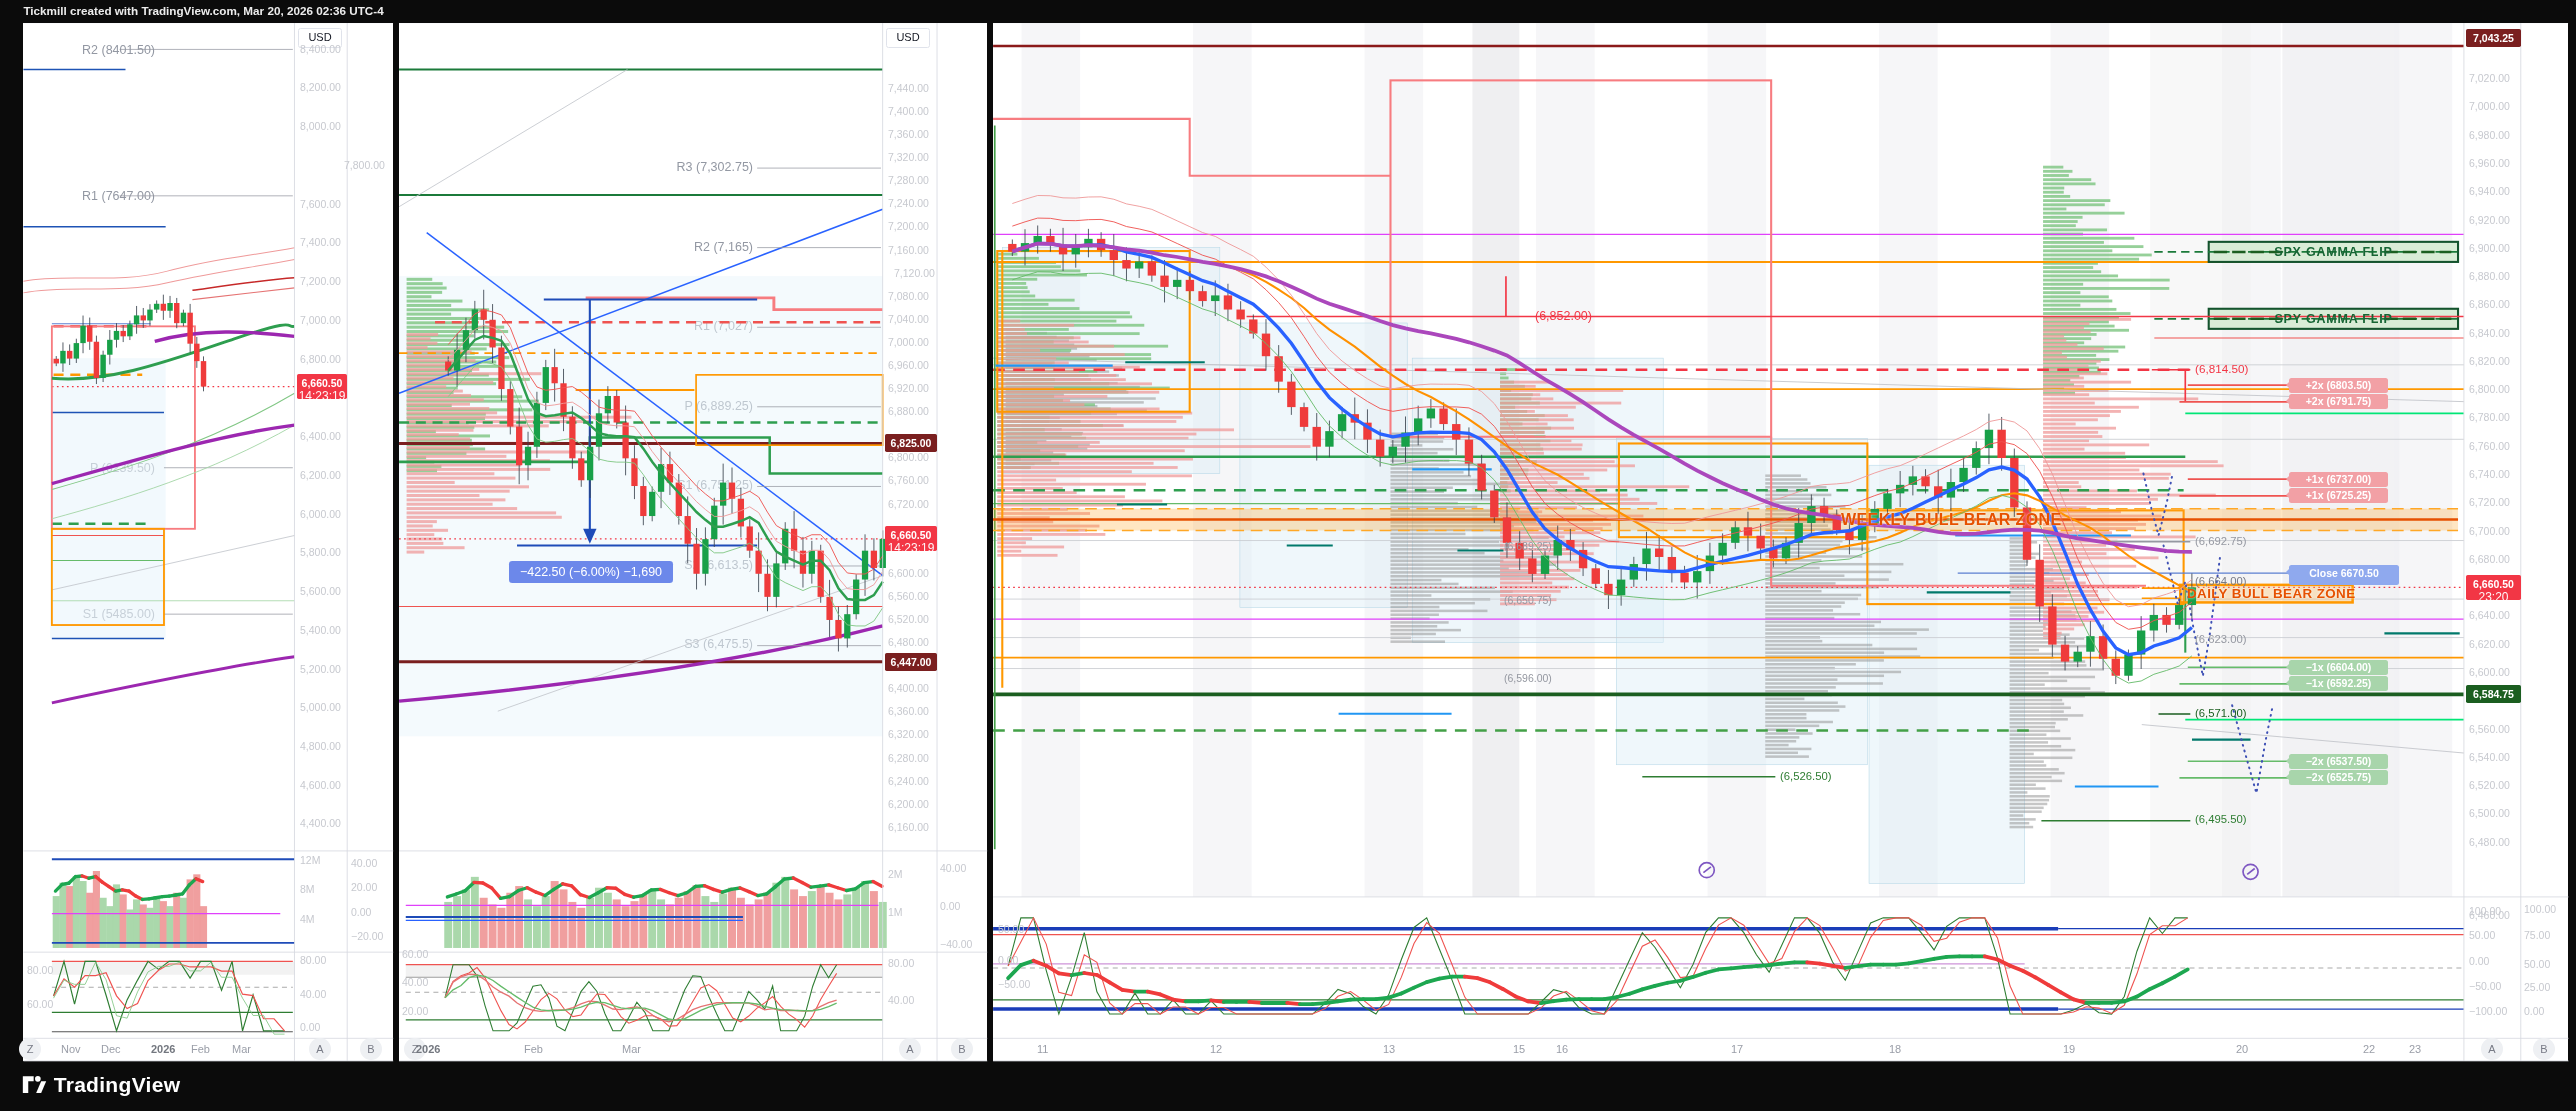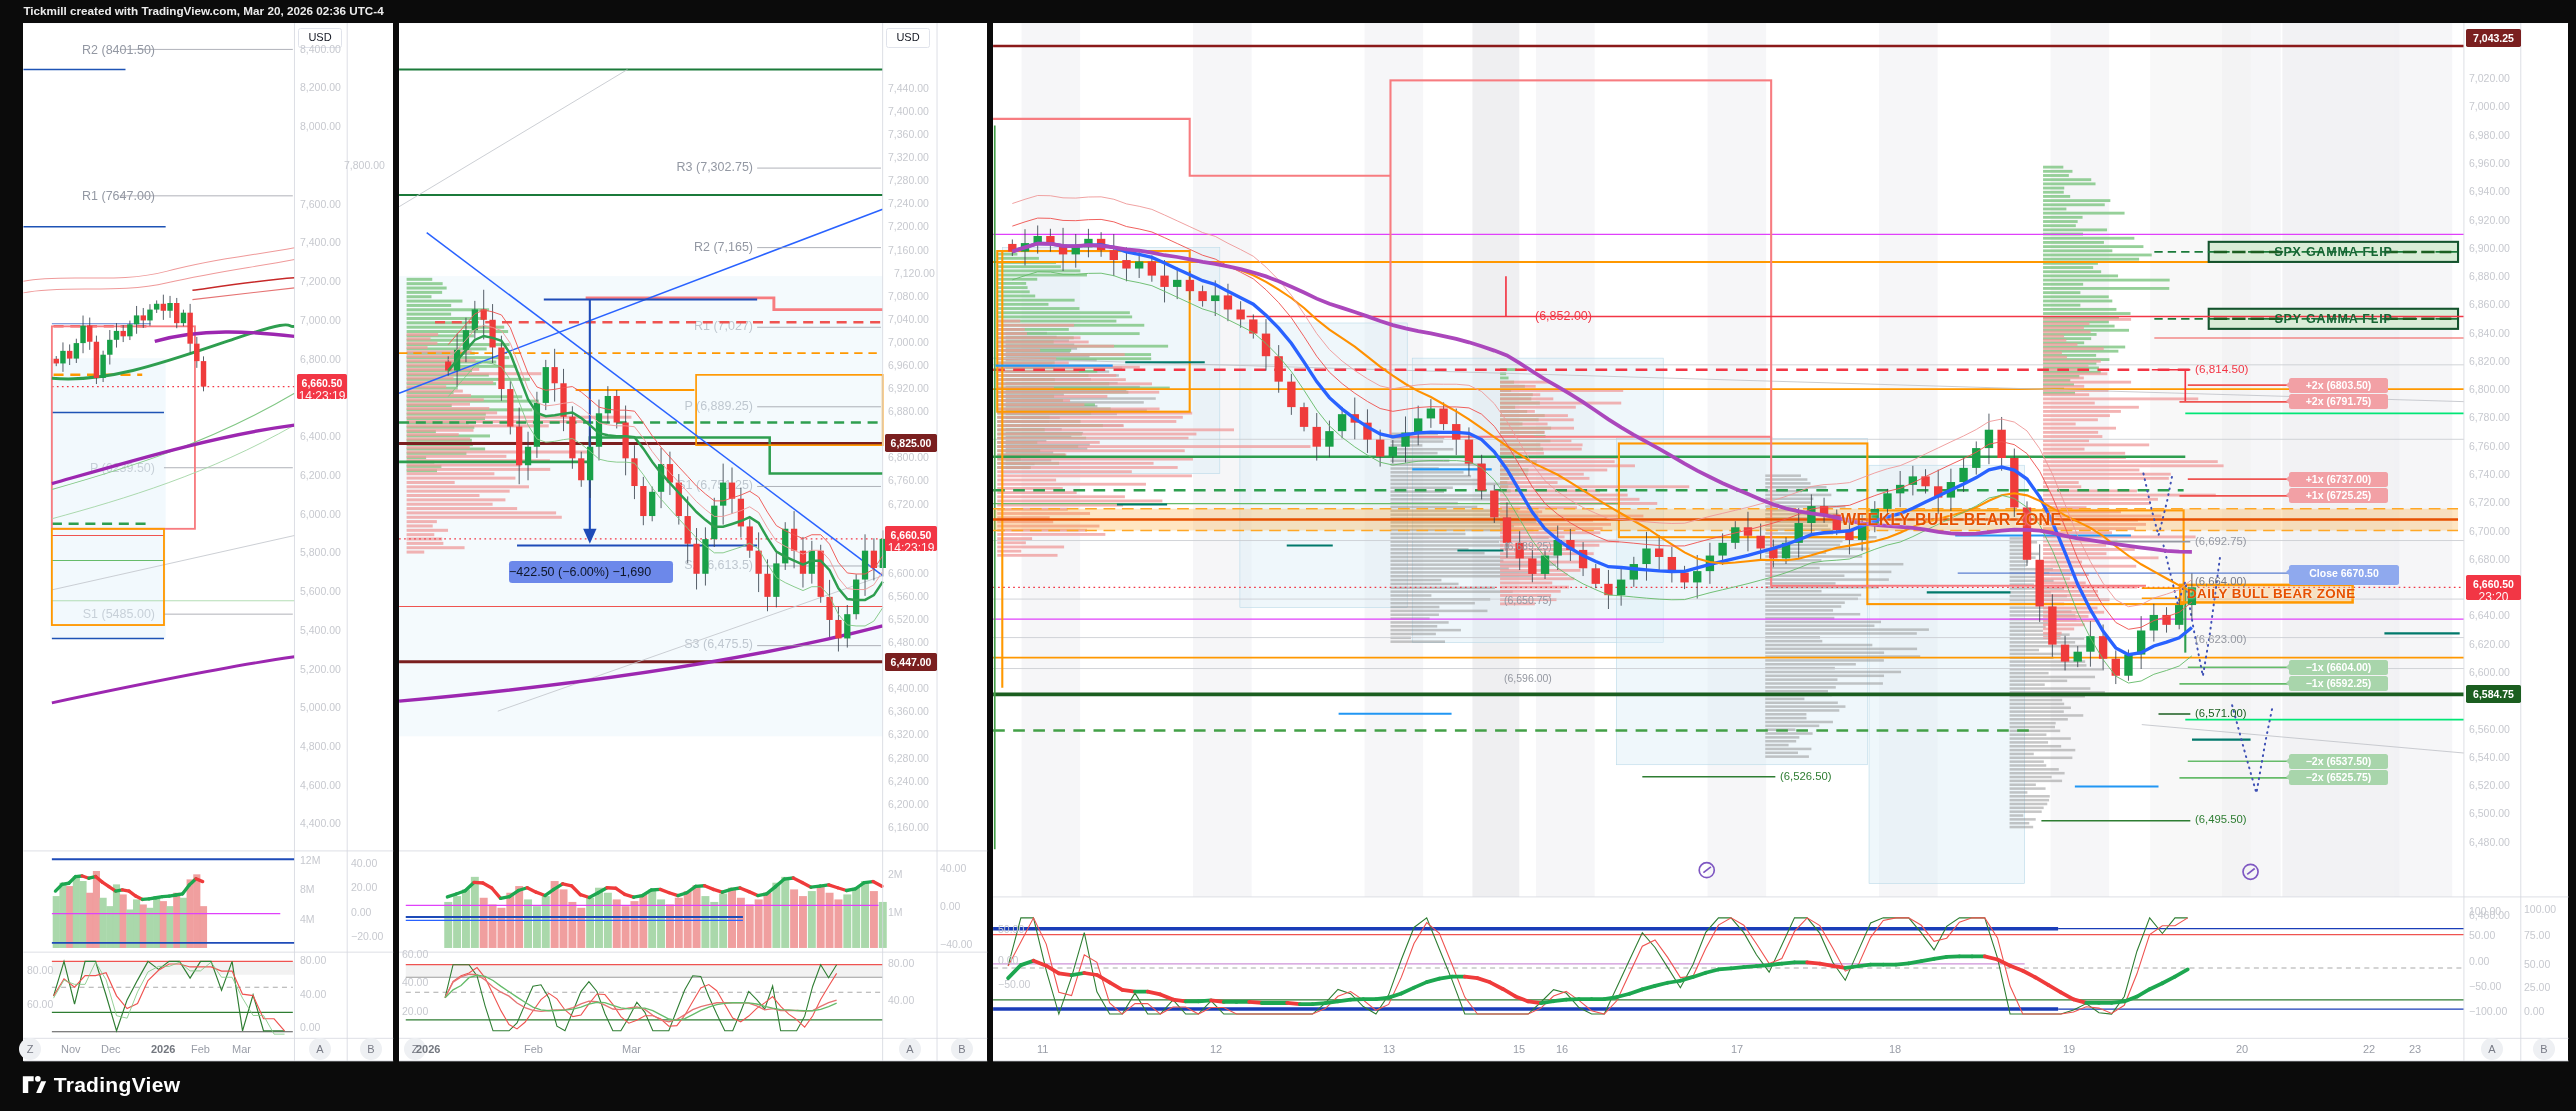--- a/index.html
+++ b/index.html
@@ -22,22 +22,22 @@
       font:700 10.5px/15px "Liberation Sans",sans-serif;text-align:center}
   .co .tri{position:absolute;left:-6.7px;top:3.3px;width:0;height:0;border:4.2px solid transparent}
   .co.pink{background:#f2a0a5}.co.pink .tri{border-right-color:#f2a0a5}
   .co.grn{background:#a8d5ab}.co.grn .tri{border-right-color:#a8d5ab}
   .co.blu{background:#8fa9ee;width:110px;height:20px;line-height:16.7px}.co.blu .tri{border-right-color:#8fa9ee}
   .gamma{position:absolute;z-index:3;width:249px;height:20px;text-align:center;
          font:800 12.5px/20px "Liberation Sans",sans-serif;color:#166534;letter-spacing:0.8px}
   .ztxt{position:absolute;z-index:3;color:#e65100;font:800 16px/1 "Liberation Sans",sans-serif;letter-spacing:0.4px;
         text-shadow:0 0 2.5px rgba(255,255,255,.9)}
   .ztxt.daily{font-size:13.4px}
-  .measure{position:absolute;z-index:3;background:rgba(95,126,232,.92);color:#0f172a;border-radius:3.3px;
-           font:12.5px/22px "Liberation Sans",sans-serif;text-align:left;width:164px;height:22px}
+  .measure{position:absolute;z-index:3;background:rgba(95,126,232,.92);color:#ffffff;border-radius:3.3px;
+           font:12.5px/22px "Liberation Sans",sans-serif;text-align:center;width:164px;height:22px}
   .lvl{position:absolute;z-index:3;font:11.3px/1 "Liberation Sans",sans-serif;white-space:nowrap}
   .logo{position:absolute;left:22px;top:1073px;z-index:6;display:flex;align-items:center;gap:6.7px}
   .logo .word{color:#fff;font:800 21px/1 "Liberation Sans",sans-serif;letter-spacing:0.3px}
   .datelbl{position:absolute;z-index:3;font:11px/1 "Liberation Sans",sans-serif;color:#9a9ea8;white-space:nowrap}
   .bold2026{font-weight:700;color:#73777f}
   .hit{position:absolute;z-index:5;background:transparent}
 </style>
 </head>
 <body>
 

